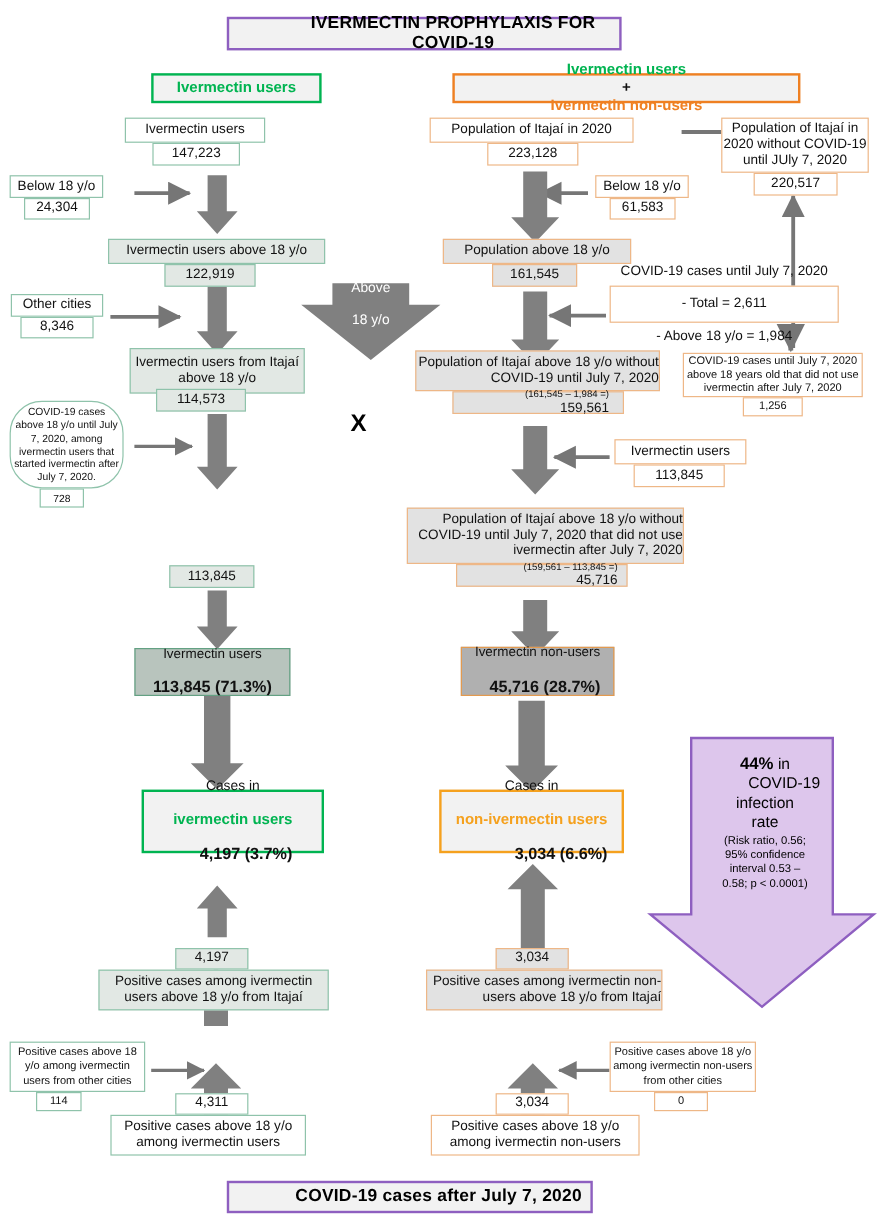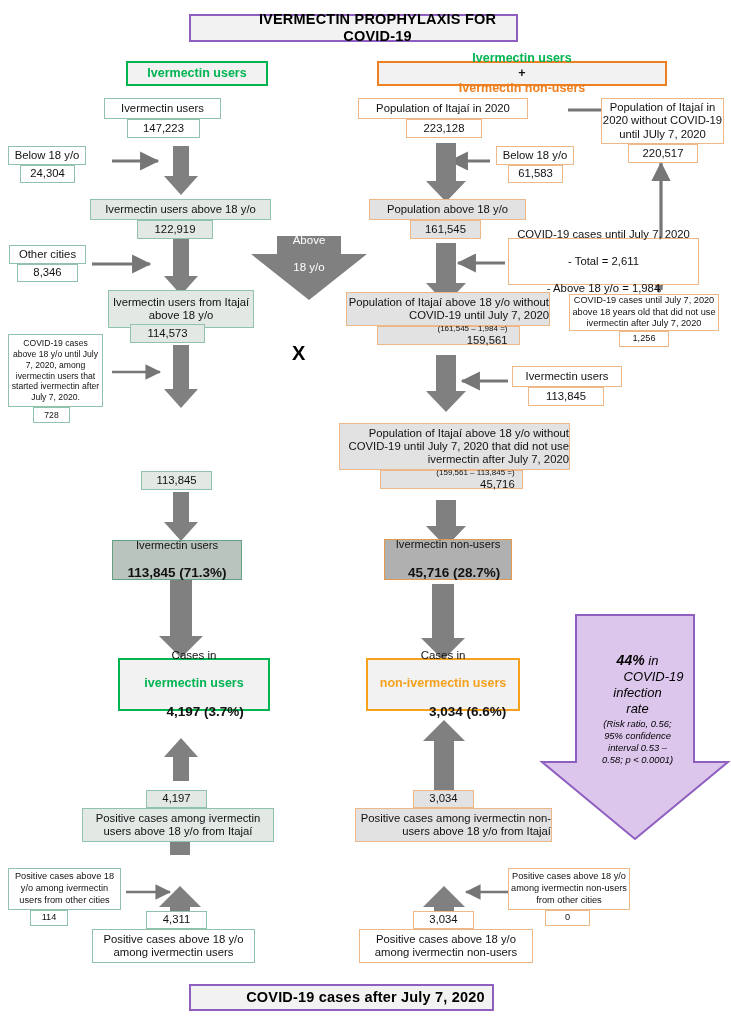--- a/index.html
+++ b/index.html
@@ -151,21 +151,21 @@
     <span>8,346</span>
   </div>
 
   <div class="node bx-green-fill" style="left:108px;top:290px;width:146px;height:38px;">
     <span>Ivermectin users from Itajaí above 18 y/o</span>
   </div>
   <div class="node bx-green-fill" style="left:130px;top:324px;width:75px;height:19px;">
     <span>114,573</span>
   </div>
 
-  <div class="node bx-green-plain bx-xs" style="left:8px;top:334px;width:95px;height:73px;padding:1px 2px;">
+  <div class="node bx-green-plain bx-xs" style="left:8px;top:334px;width:95px;height:73px;padding:1px 2px;border-radius:27px;">
     <span>COVID-19 cases above 18 y/o  until July 7, 2020,  among ivermectin users that started ivermectin after July 7, 2020.</span>
   </div>
   <div class="node bx-green-plain bx-xs" style="left:33px;top:407px;width:37px;height:16px;">
     <span>728</span>
   </div>
 
   <div class="node bx-green-fill" style="left:141px;top:471px;width:71px;height:19px;">
     <span>113,845</span>
   </div>
 
@@ -226,21 +226,21 @@
     <span>61,583</span>
   </div>
 
   <div class="node bx-or-fill" style="left:369px;top:199px;width:157px;height:21px;">
     <span>Population above 18 y/o</span>
   </div>
   <div class="node bx-or-fill" style="left:410px;top:220px;width:71px;height:19px;">
     <span>161,545</span>
   </div>
 
-  <div class="node bx-or-plain" style="left:508px;top:238px;width:191px;height:47px;">
+  <div class="node bx-or-plain" style="left:508px;top:238px;width:191px;height:31px;">
     <span>
       <span>COVID-19 cases until July 7, 2020</span><br>
       <span>- Total = 2,611</span><br>
       <span>- Above 18 y/o = 1,984</span>
     </span>
   </div>
 
   <div class="node bx-or-plain bx-xxs" style="left:569px;top:294px;width:150px;height:37px;padding:0 2px;">
     <span>COVID-19 cases until July 7, 2020 above 18 years old that did not use ivermectin after July 7, 2020</span>
   </div>
@@ -304,21 +304,21 @@
     <span>0</span>
   </div>
 
   <div class="node bx-or-plain" style="left:413px;top:911px;width:61px;height:18px;">
     <span>3,034</span>
   </div>
   <div class="node bx-or-plain" style="left:359px;top:929px;width:174px;height:34px;">
     <span>Positive cases above 18 y/o among ivermectin non-users</span>
   </div>
 
-  <div class="purple-arrow-text" style="left:578px;top:652px;width:119px;font-style:italic;">
+  <div class="purple-arrow-text" style="left:578px;top:628px;width:119px;">
     <div style="font-size:14px;">
       <b>44%</b><span style="font-size:13px"> in</span>
     </div>
     <div style="font-size:13px;margin-left:32px;">COVID-19</div>
     <div style="font-size:13px;">infection</div>
     <div style="font-size:13px;">rate</div>
     <div style="font-size:9.4px;line-height:1.3;margin-top:1px;">
       <div>(Risk ratio, 0.56;</div>
       <div>95% confidence</div>
       <div>interval 0.53 –</div>

